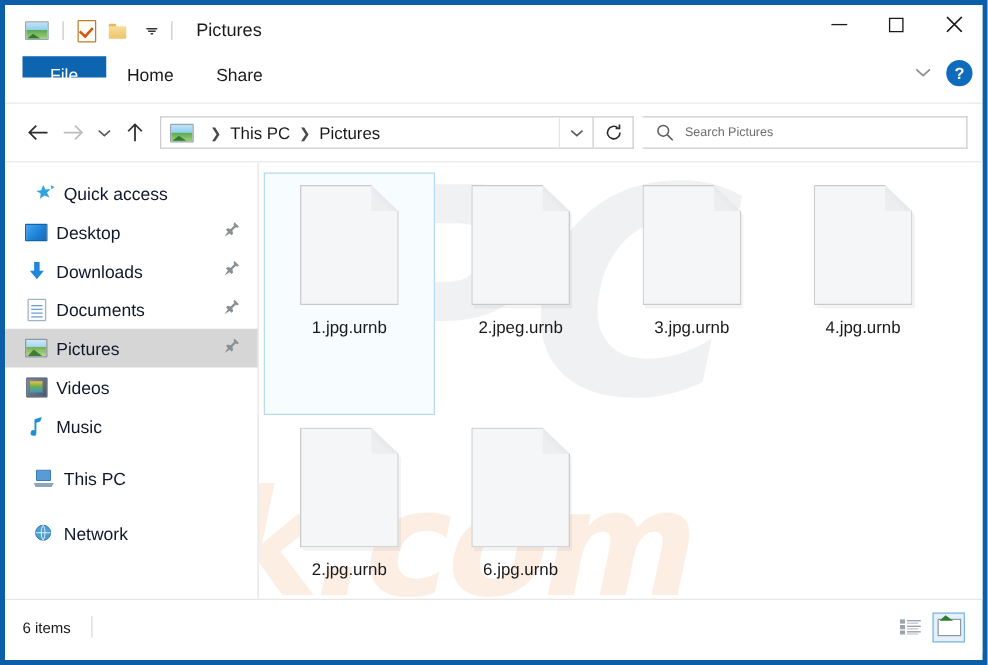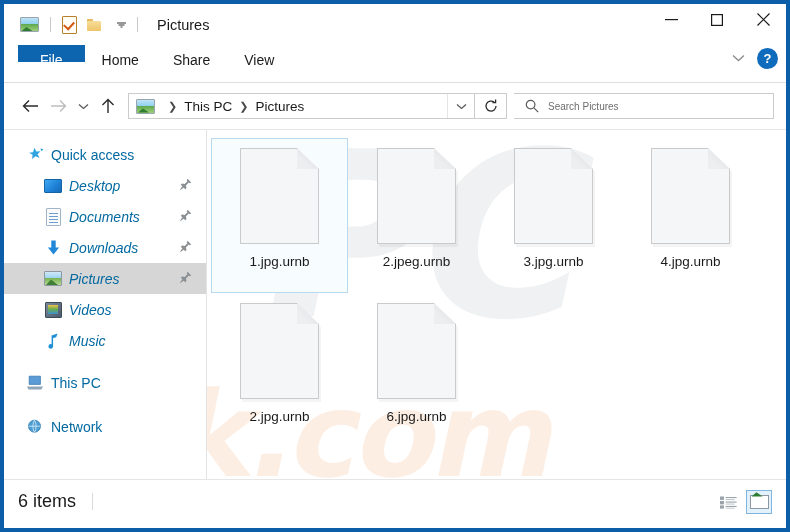--- a/index.html
+++ b/index.html
@@ -135,27 +135,27 @@
   }
   .sidebar{
     width:203px;min-width:203px;position:relative;background:#ffffff;
     border-right:1px solid #e3e3e3;padding-top:9px;box-sizing:border-box;
     z-index:2;
   }
   .nav-item{
     height:31px;display:flex;align-items:center;position:relative;
     padding-left:22px;box-sizing:border-box;
   }
-  .nav-item.child{padding-left:40px;font-style:italic;}
+  .nav-item.child{padding-left:16px;}
   .nav-item.selected{background:#d6d6d6;}
   .nav-ico{
     width:18px;height:18px;margin-right:7px;display:flex;align-items:center;justify-content:center;
     flex:0 0 18px;
   }
-  .nav-label{font-size:14px;color:#0369a1;white-space:nowrap;}
+  .nav-label{font-size:14px;color:#0f172a;white-space:nowrap;}
   .pin{
     position:absolute;right:14px;top:50%;transform:translateY(-50%);
   }
   .ico-desktop{
     width:16px;height:12px;border-radius:1px;
     background:linear-gradient(135deg,#3fa9f5 0%,#1d7fd4 60%,#176bb5 100%);
     border:1px solid #1463a5;
   }
   .ico-doc{
     width:13px;height:16px;background:#fbfbfb;border:1px solid #9fb4c7;border-radius:1px;
@@ -187,21 +187,21 @@
   
   .files{
     flex:1;position:relative;padding:6px 0 0 0;background:#ffffff;
     overflow:hidden;
   }
   .grid{
     position:relative;z-index:2;display:flex;flex-wrap:wrap;
     padding-left:4px;padding-top:2px;
   }
   .file-item{
-    width:137px;height:155px;display:flex;flex-direction:column;align-items:center;
+    width:137px;height:194px;display:flex;flex-direction:column;align-items:center;
     box-sizing:border-box;padding-top:9px;
     border:1px solid transparent;
   }
   .file-item.selected{
     border:1px solid #b9d9f0;background:#f7fcff;
   }
   .file-icon{
     width:79px;height:96px;position:relative;
   }
   .page{
@@ -247,21 +247,21 @@
     letter-spacing:-4px;
     white-space:nowrap;
     user-select:none;
   }
   
   .statusbar{
     position:relative;height:44px;border-top:1px solid #e6e6e6;background:#ffffff;
     display:flex;align-items:center;padding:0 14px;box-sizing:border-box;
     overflow:hidden;
   }
-  .status-text{font-size:18px;color:#1a1a1a;z-index:2;}
+  .status-text{font-size:12px;color:#1a1a1a;z-index:2;}
   .status-sep{width:1px;height:17px;background:#d9d9d9;margin-left:16px;z-index:2;}
   .view-btns{margin-left:auto;display:flex;align-items:center;gap:5px;z-index:2;}
   .view-btn{
     width:26px;height:24px;display:flex;align-items:center;justify-content:center;
     box-sizing:border-box;
   }
   .view-btn.active{
     border:1px solid #7fb5e0;background:#e3f1fb;
   }
   .list-ico{width:17px;height:13px;position:relative;}
@@ -321,21 +321,20 @@
             <path d="M0.5 0.5L12.5 12.5M12.5 0.5L0.5 12.5" stroke="#1a1a1a" stroke-width="1.2"></path>
           </svg>
       </div>
     </div>
   </div>
 
   <div class="ribbon">
     <div class="tab file">File</div>
     <div class="tab">Home</div>
     <div class="tab">Share</div>
-    <div class="tab">View</div>
     <div class="ribbon-right">
       <div class="chev-btn">
         <svg width="13" height="8" viewBox="0 0 13 8">
             <path d="M1 1.5L6.5 6.5L12 1.5" stroke="#8a8a8a" stroke-width="1.3" fill="none"></path>
           </svg>
       </div>
       <div class="help-btn">?</div>
     </div>
   </div>
   <div class="ribbon-divider"></div>
@@ -417,37 +416,37 @@
         <span class="nav-label">Desktop</span>
         <span class="pin">
           <svg width="13" height="13" viewBox="0 0 13 13">
               <path d="M8.6 0.8L12.2 4.4L10.6 5.3L9.8 4.5L6.9 7.4L7.5 9.9L6.2 11.2L3.3 8.3L0.6 12.4L4.7 9.7L1.8 6.8L3.1 5.5L5.6 6.1L8.5 3.2L7.7 2.4Z" fill="#8a8f94"></path>
             </svg>
         </span>
       </div>
 
       <div class="nav-item child">
         <span class="nav-ico">
-            <span class="ico-doc"></span>
-          </span>
-        <span class="nav-label">Documents</span>
+          <svg width="15" height="16" viewBox="0 0 15 16">
+            <path d="M5.3 0.6h4.4v7h3.4L7.5 14.4L1.9 7.6h3.4Z" fill="#2187d8"></path>
+          </svg>
+        </span>
+        <span class="nav-label">Downloads</span>
         <span class="pin">
           <svg width="13" height="13" viewBox="0 0 13 13">
               <path d="M8.6 0.8L12.2 4.4L10.6 5.3L9.8 4.5L6.9 7.4L7.5 9.9L6.2 11.2L3.3 8.3L0.6 12.4L4.7 9.7L1.8 6.8L3.1 5.5L5.6 6.1L8.5 3.2L7.7 2.4Z" fill="#8a8f94"></path>
             </svg>
         </span>
       </div>
 
       <div class="nav-item child">
         <span class="nav-ico">
-          <svg width="15" height="16" viewBox="0 0 15 16">
-            <path d="M5.3 0.6h4.4v7h3.4L7.5 14.4L1.9 7.6h3.4Z" fill="#2187d8"></path>
-          </svg>
-        </span>
-        <span class="nav-label">Downloads</span>
+            <span class="ico-doc"></span>
+          </span>
+        <span class="nav-label">Documents</span>
         <span class="pin">
           <svg width="13" height="13" viewBox="0 0 13 13">
               <path d="M8.6 0.8L12.2 4.4L10.6 5.3L9.8 4.5L6.9 7.4L7.5 9.9L6.2 11.2L3.3 8.3L0.6 12.4L4.7 9.7L1.8 6.8L3.1 5.5L5.6 6.1L8.5 3.2L7.7 2.4Z" fill="#8a8f94"></path>
             </svg>
         </span>
       </div>
 
       <div class="nav-item child selected">
         <span class="nav-ico">
             <span class="ico-pic"></span>

